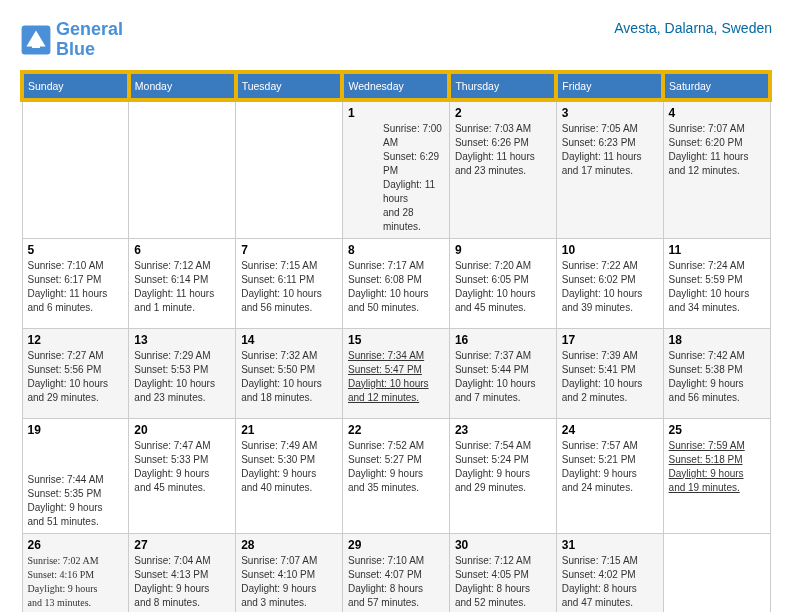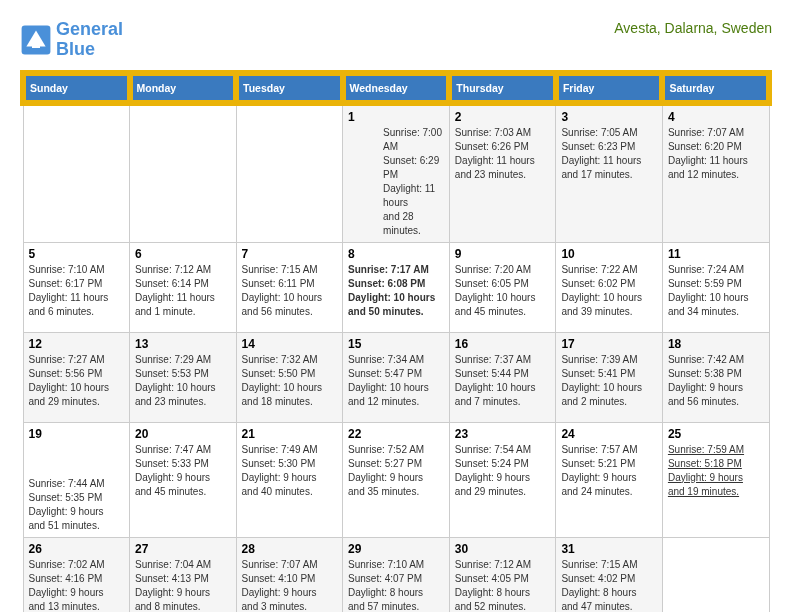--- a/index.html
+++ b/index.html
@@ -38,34 +38,34 @@
       text-align: right;
     }
     .month-title {
       font-size: 36px;
       font-weight: bold;
       color: #333;
       line-height: 1.1;
     }
     .location {
       font-size: 14px;
-      color: #4d7c0f;
+      color: #0369a1;
     }
     table {
       width: 100%;
       border-collapse: collapse;
       font-size: 10.5px;
     }
     thead tr th {
       background: #3a7abf;
       color: #fff;
-      font-weight: bold;
+      font-weight: normal;
       padding: 6px 4px;
       text-align: left;
-      border: 6px solid #eab308;
+      border: 4px solid #eab308;
     }
     tbody tr td {
       border: 1px solid #ccc;
       vertical-align: top;
       padding: 4px 5px;
       height: 90px;
       width: 107px;
       background: #fff;
     }
     tbody tr:nth-child(odd) td {
@@ -169,21 +169,21 @@
         </td>
         <td>
           <span class="day-num">7</span>
           <div class="day-info" style="white-space: pre-line;">Sunrise: 7:15 AM
 Sunset: 6:11 PM
 Daylight: 10 hours
 and 56 minutes.</div>
         </td>
         <td>
           <span class="day-num">8</span>
-          <div class="day-info" style="white-space: pre-line; font-weight: bold;">Sunrise: 7:17 AM
+          <div class="day-info" style="white-space: pre-line;">Sunrise: 7:17 AM
 Sunset: 6:08 PM
 Daylight: 10 hours
 and 50 minutes.</div>
         </td>
         <td>
           <span class="day-num">9</span>
           <div class="day-info" style="white-space: pre-line;">Sunrise: 7:20 AM
 Sunset: 6:05 PM
 Daylight: 10 hours
 and 45 minutes.</div>
@@ -220,21 +220,21 @@
         </td>
         <td>
           <span class="day-num">14</span>
           <div class="day-info" style="white-space: pre-line;">Sunrise: 7:32 AM
 Sunset: 5:50 PM
 Daylight: 10 hours
 and 18 minutes.</div>
         </td>
         <td>
           <span class="day-num">15</span>
-          <div class="day-info" style="white-space: pre-line;">Sunrise: 7:34 AM
+          <div class="day-info" style="white-space: pre-line; text-decoration: underline;">Sunrise: 7:34 AM
 Sunset: 5:47 PM
 Daylight: 10 hours
 and 12 minutes.</div>
         </td>
         <td>
           <span class="day-num">16</span>
           <div class="day-info" style="white-space: pre-line;">Sunrise: 7:37 AM
 Sunset: 5:44 PM
 Daylight: 10 hours
 and 7 minutes.</div>
@@ -301,21 +301,21 @@
           <span class="day-num">25</span>
           <div class="day-info" style="white-space: pre-line; text-decoration: underline;">Sunrise: 7:59 AM
 Sunset: 5:18 PM
 Daylight: 9 hours
 and 19 minutes.</div>
         </td>
       </tr>
       <tr>
         <td>
           <span class="day-num">26</span>
-          <div class="day-info" style="white-space: pre-line;">Sunrise: 7:02 AM
+          <div class="day-info" style="white-space: pre-line; font-family: Liberation Serif, serif;">Sunrise: 7:02 AM
 Sunset: 4:16 PM
 Daylight: 9 hours
 and 13 minutes.</div>
         </td>
         <td>
           <span class="day-num">27</span>
           <div class="day-info" style="white-space: pre-line;">Sunrise: 7:04 AM
 Sunset: 4:13 PM
 Daylight: 9 hours
 and 8 minutes.</div>

